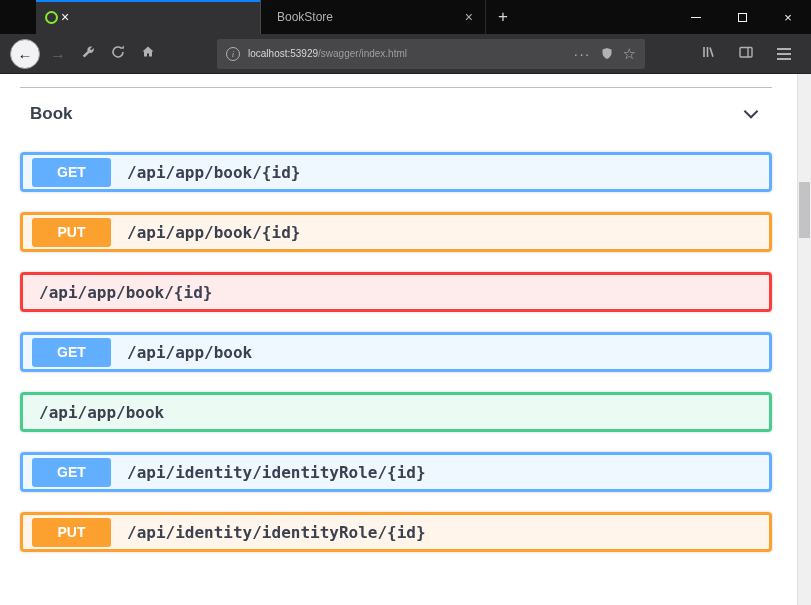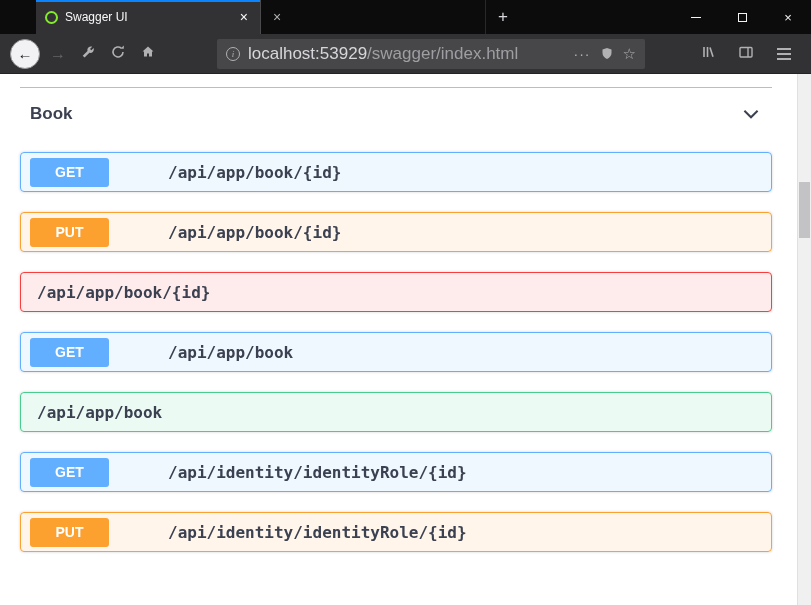--- a/index.html
+++ b/index.html
@@ -32,64 +32,64 @@
   .nav-btn { width: 30px; height: 30px; display: flex; align-items: center; justify-content: center;
              color: #b1b1b3; font-size: 16px; flex: 0 0 auto; }
   .back-btn { border-radius: 50%; background: #f2f2f4; border: 1px solid #96969b;
               color: #17171b; font-size: 15px; font-weight: bold; margin-right: 3px; }
   .forward-btn { color: #646469; }
   .urlbar { margin-left: 54px; width: 428px; height: 30px; background: #474749; border-radius: 2px;
             display: flex; align-items: center; padding: 0 9px; gap: 8px; }
   .info-badge { width: 14px; height: 14px; border: 1px solid #b1b1b3; border-radius: 50%;
                 color: #b1b1b3; font-size: 9px; font-style: italic; line-height: 12px;
                 text-align: center; flex: 0 0 14px; font-family: "Liberation Serif", serif; }
-  .url-text { flex: 1; font-size: 17px; white-space: nowrap; overflow: hidden; color: #9e9ea3; }
+  .url-text { flex: 1; font-size: 10px; white-space: nowrap; overflow: hidden; color: #9e9ea3; }
   .url-host { color: #d7d7db; }
   .url-icon { display: flex; align-items: center; color: #b1b1b3; }
   .dots-glyph { font-size: 14px; letter-spacing: 1px; color: #b1b1b3; }
   .star-glyph { font-size: 15px; color: #b1b1b3; }
   .toolbar-right { margin-left: auto; display: flex; align-items: center; gap: 8px; padding-right: 2px; }
   .hamburger { display: flex; flex-direction: column; gap: 3px; }
   .hamburger div { width: 14px; height: 2px; background: #b1b1b3; }
 
   
   .content { flex: 1 1 auto; background: #fff; position: relative; overflow: hidden; }
   .scrollbar { position: absolute; top: 0; right: 0; bottom: 0; width: 14px;
                background: #f0f0f0; border-left: 1px solid #e0e0e0; }
   .scroll-thumb { position: absolute; top: 108px; left: 1px; right: 1px; height: 56px; background: #c3c3c6; }
   .swagger { padding: 0 39px 0 20px; }
   .top-divider { border-bottom: 1px solid rgba(59,65,81,0.35); margin-top: 13px; }
   .tag-header { display: flex; align-items: center; justify-content: space-between;
                 height: 52px; padding: 0 10px; cursor: pointer; }
   .tag-title { font-size: 17px; font-weight: bold; color: #3b4151; }
   .chevron { display: flex; align-items: center; }
   .ops { margin-top: 12px; }
-  .opblock { height: 40px; border: 1px solid #6d28d9; border-radius: 4px; display: flex;
-             align-items: center; margin-bottom: 20px; box-shadow: 0 0 3px rgba(0,0,0,0.18); cursor: pointer; gap: 43px; }
+  .opblock { height: 40px; border: 3px solid #6d28d9; border-radius: 4px; display: flex;
+             align-items: center; margin-bottom: 20px; box-shadow: 0 0 3px rgba(0,0,0,0.18); cursor: pointer; }
   .badge { min-width: 79px; height: 29px; border-radius: 3px; color: #fff; font-weight: bold;
            font-size: 14px; display: flex; align-items: center; justify-content: center;
            margin-left: 9px; padding: 0 6px; }
   .path { margin-left: 16px; font-family: "DejaVu Sans Mono", monospace; font-size: 16px;
           font-weight: 600; color: #3b4151; }
 </style>
 </head>
 <body>
 
 <div class="window">
 
   <div class="tabbar">
     <div class="drag-space"></div>
 
     <div class="tab active">
       <span class="favicon"></span>
-      <span class="tab-title">Swagger UI</span>
       <span class="tab-close">×</span>
     </div>
 
     <div class="tab">
+      <span class="tab-title">BookStore</span>
       <span class="tab-close">×</span>
     </div>
 
     <div class="newtab">+</div>
 
     <div class="win-controls">
       <div class="win-btn">
           <div class="min-line"></div>
         </div>
       <div class="win-btn">

